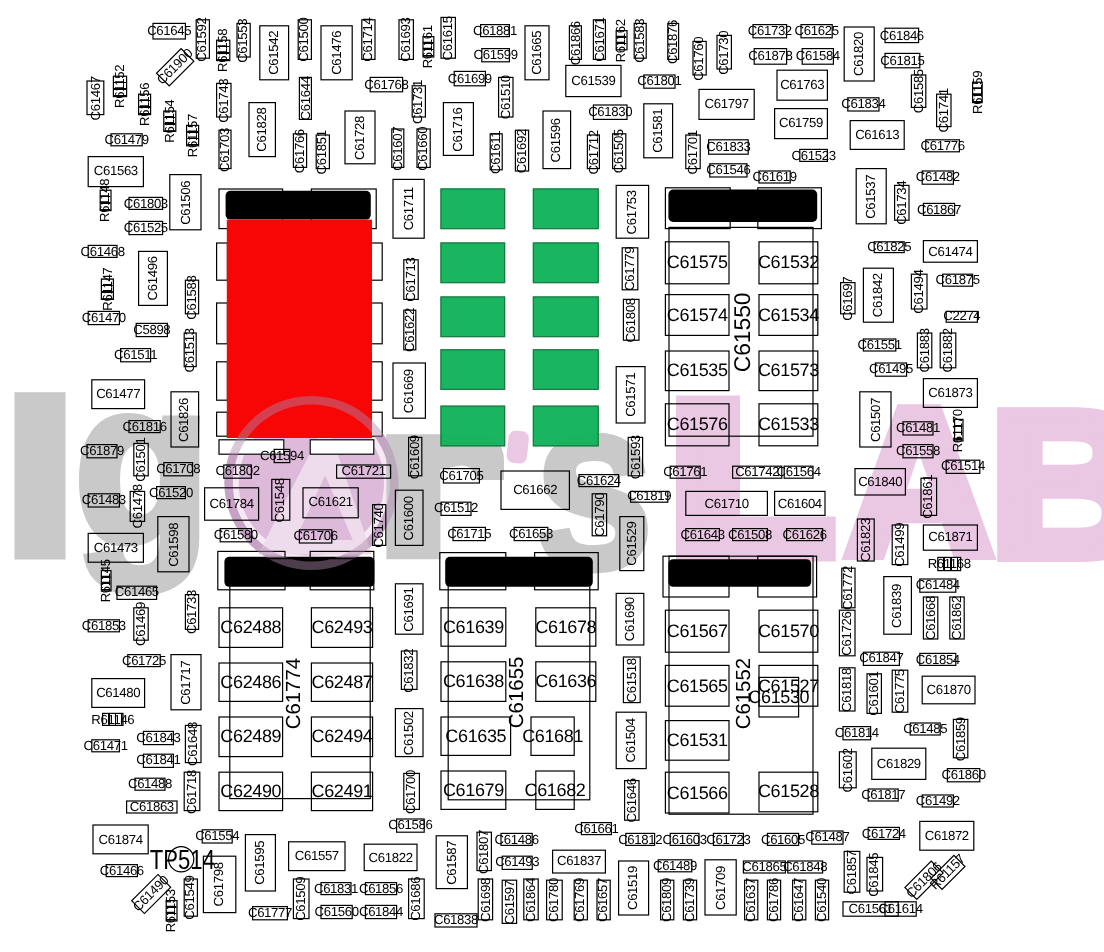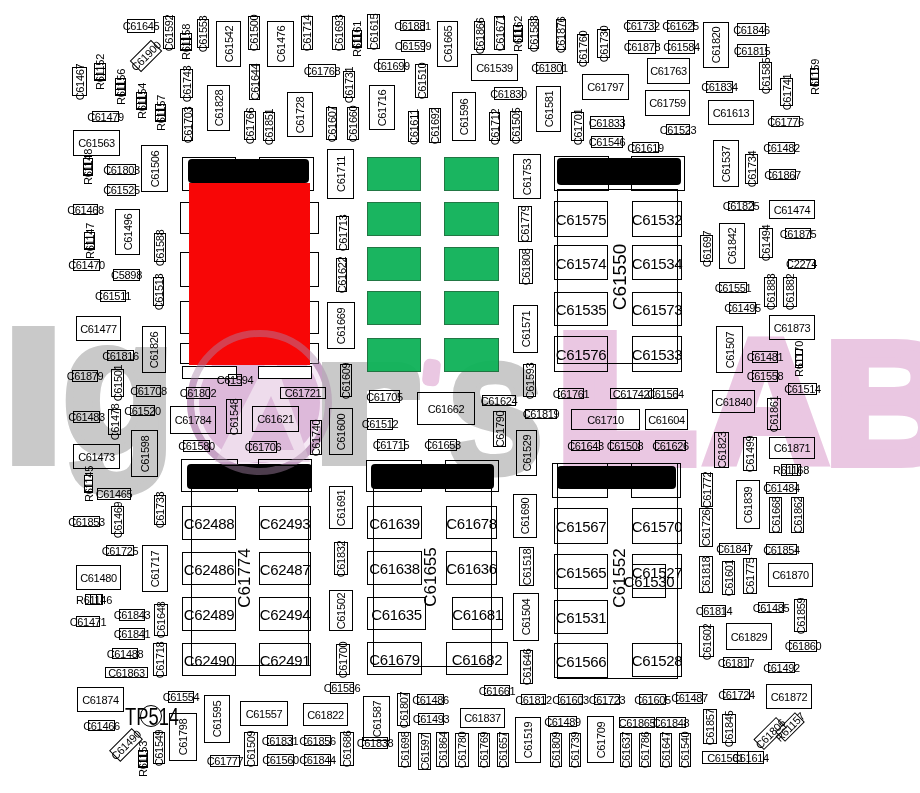--- a/index.html
+++ b/index.html
@@ -214,29 +214,29 @@
   </div>
 
 <div class="mod" style="left:446px;top:551px;width:51px;height:34px">
     <span>C61636</span>
   </div>
 
 <div class="mod" style="left:367px;top:597px;width:59px;height:33px">
     <span>C61635</span>
   </div>
 
-<div class="mod" style="left:452px;top:597px;width:51px;height:33px">
+<div class="mod" style="left:442px;top:597px;width:37px;height:33px">
     <span>C61681</span>
   </div>
 
 <div class="mod" style="left:367px;top:642px;width:55px;height:33px">
     <span>C61679</span>
   </div>
 
-<div class="mod" style="left:446px;top:642px;width:62px;height:33px">
+<div class="mod" style="left:446px;top:642px;width:33px;height:33px">
     <span>C61682</span>
   </div>
 
 <div class="mod" style="left:554px;top:508px;width:54px;height:36px">
     <span>C61567</span>
   </div>
 
 <div class="mod" style="left:632px;top:508px;width:50px;height:36px">
     <span>C61570</span>
   </div>
@@ -1190,21 +1190,21 @@
   </div>
 
 <div class="c" style="left:304px;top:754px;width:27px;height:12px">
     <span>C61844</span>
   </div>
 
 <div class="c v" style="left:340px;top:732px;width:14px;height:34px">
     <span>C61686</span>
   </div>
 
-<div class="c" style="left:362px;top:737px;width:26px;height:12px">
+<div class="c" style="left:362px;top:761px;width:36px;height:12px">
     <span>C61838</span>
   </div>
 
 <div class="c" style="left:240px;top:701px;width:48px;height:25px">
     <span>C61557</span>
   </div>
 
 <div class="c" style="left:303px;top:703px;width:45px;height:23px">
     <span>C61822</span>
   </div>

